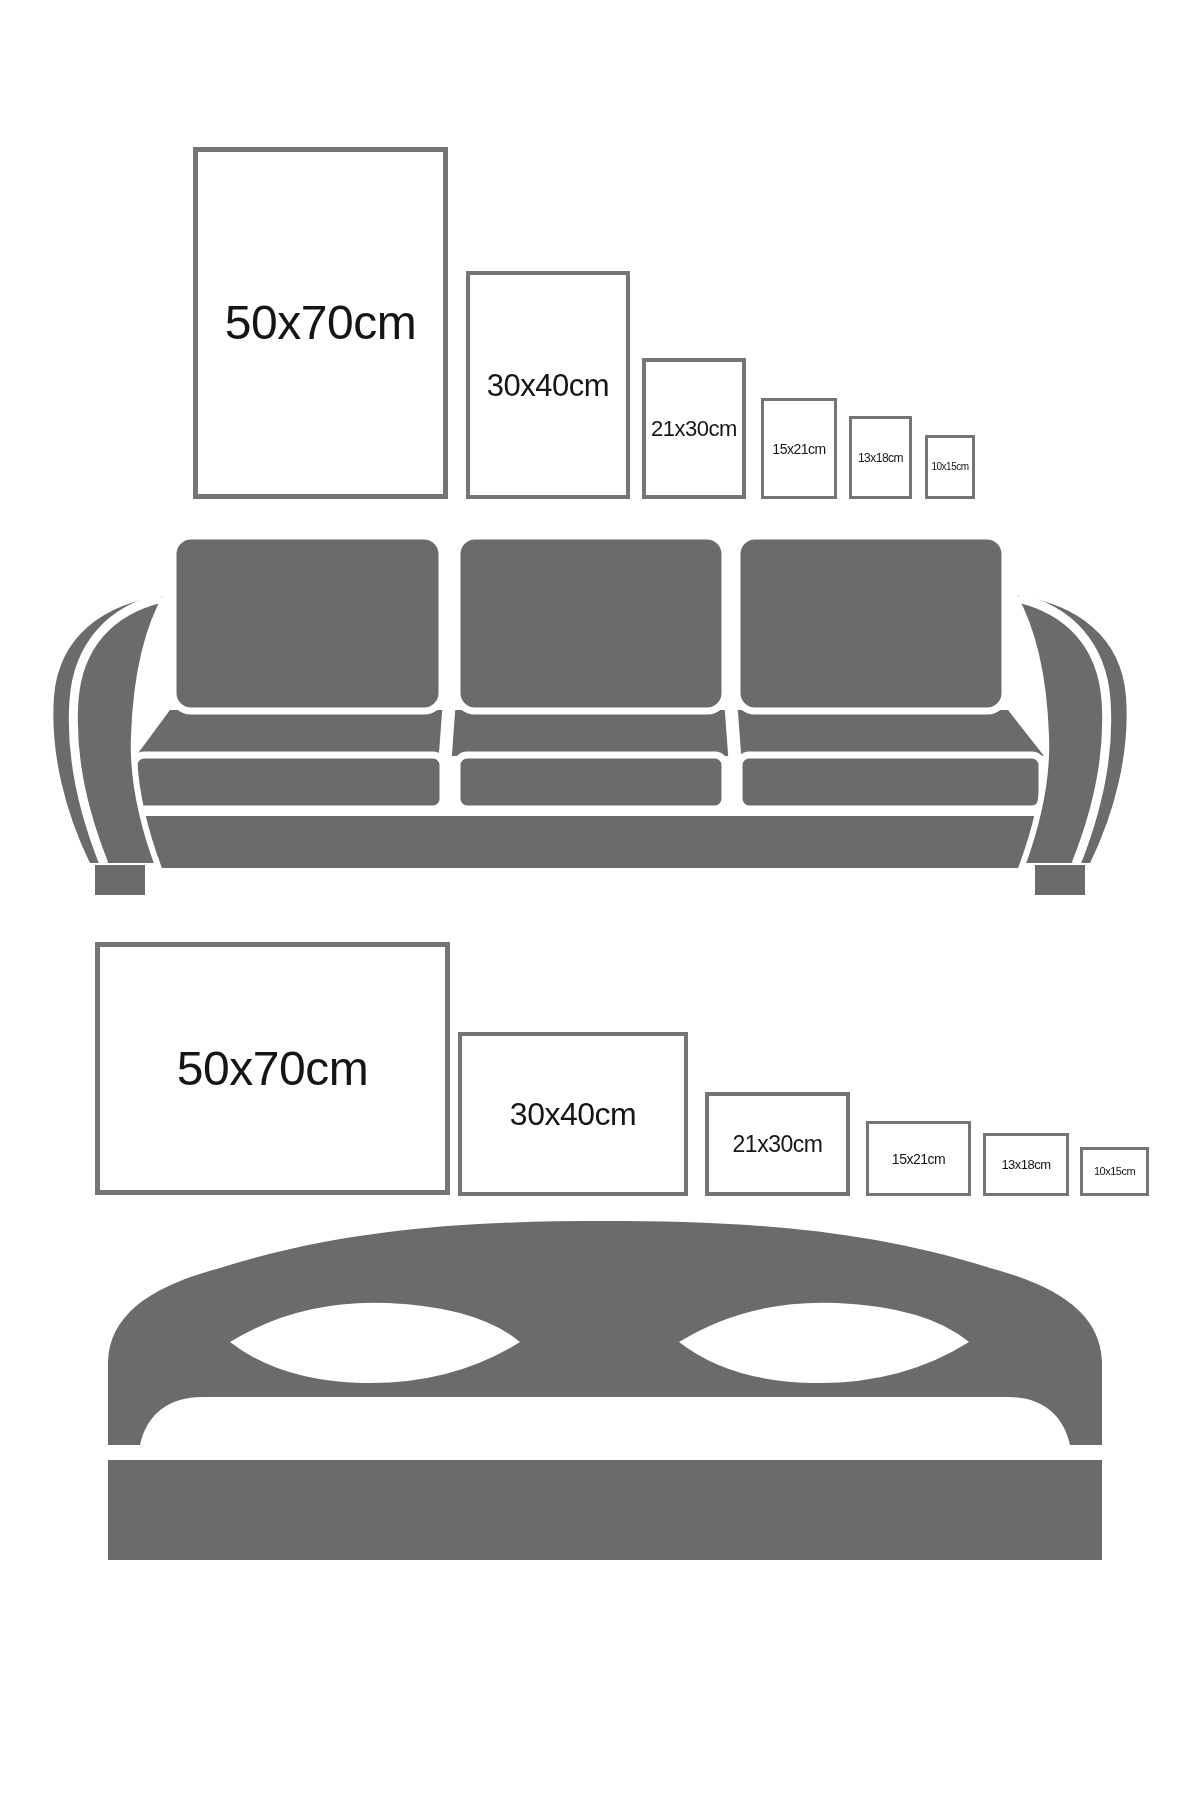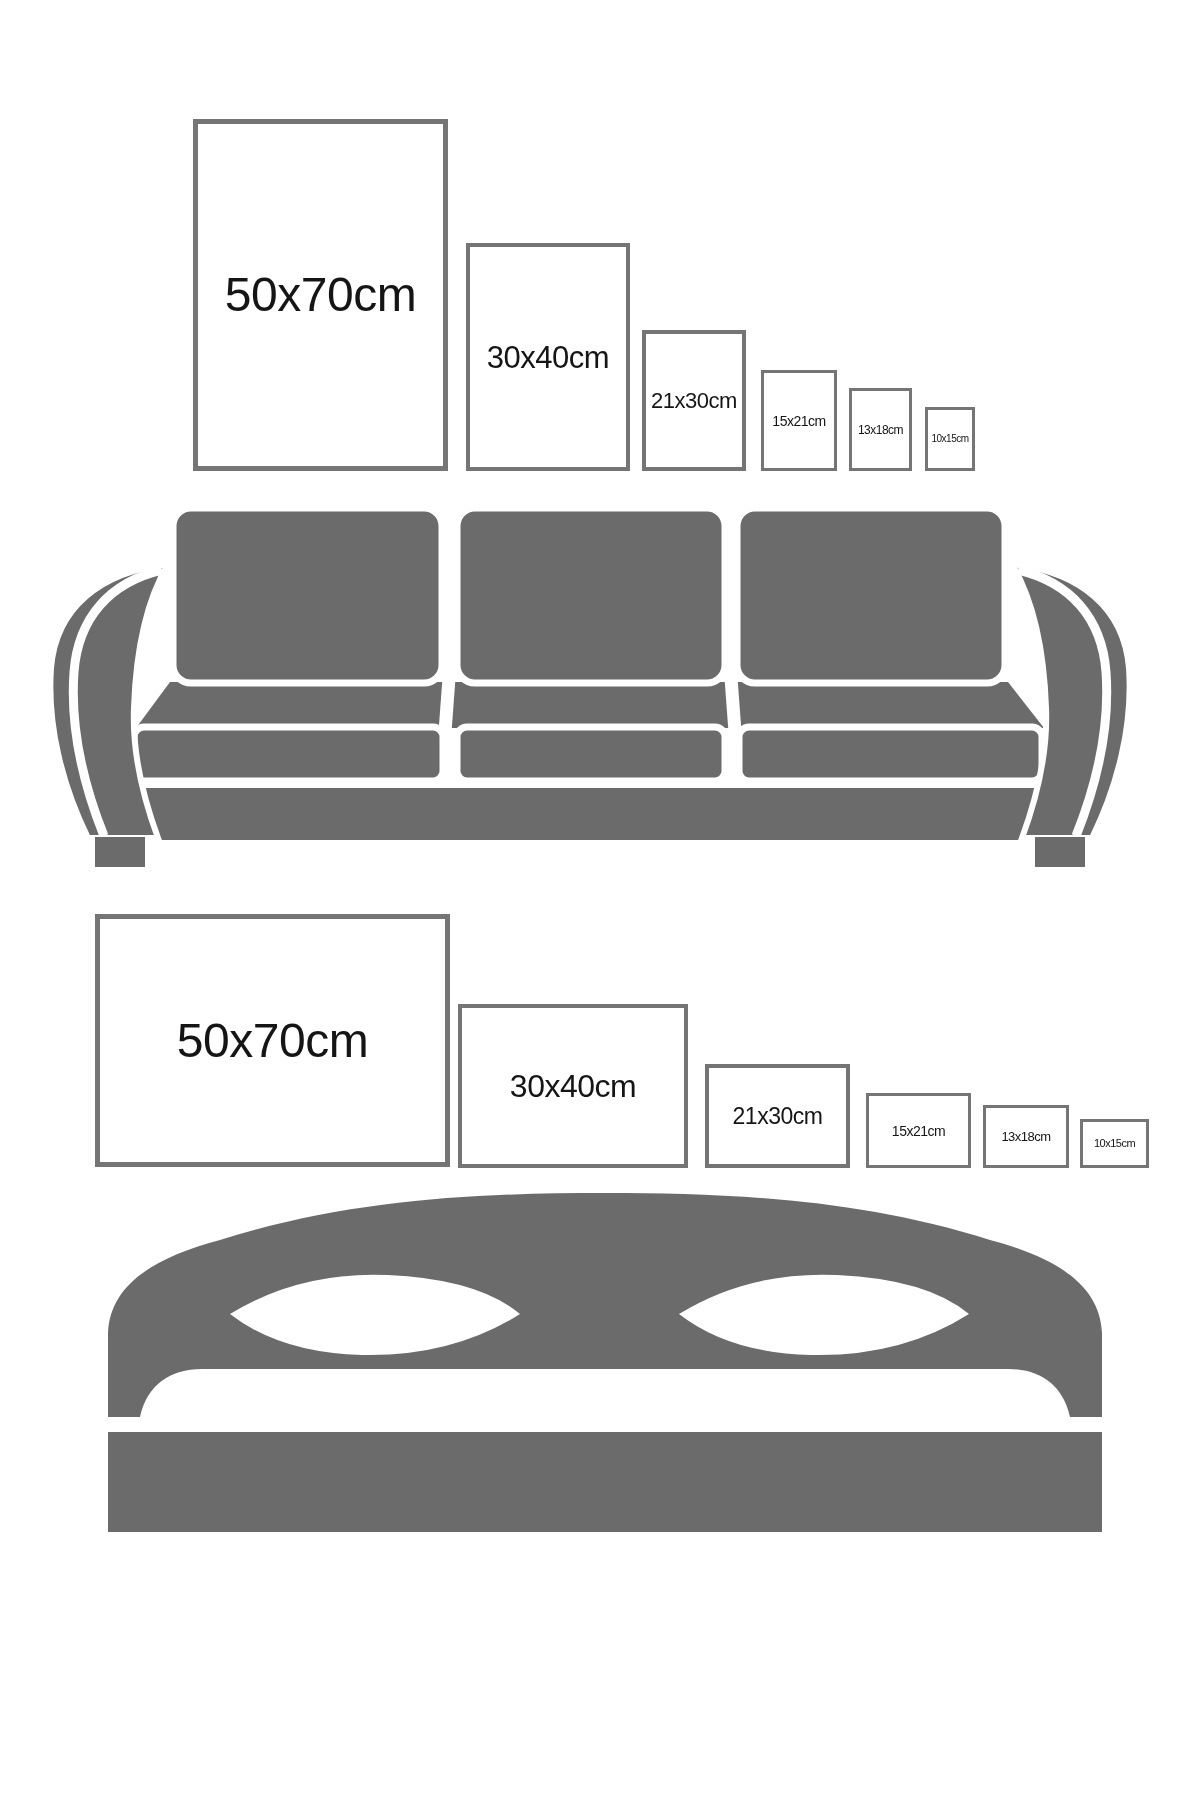--- a/index.html
+++ b/index.html
@@ -4,21 +4,21 @@
 <style>
   :root{
     --furniture:#6b6b6b;
     --frame_border:#757575;
     --text:#151515;
     --background:#ffffff;
   }
   html,body{margin:0;padding:0;background:var(--background);}
   .canvas{
     position:relative;width:1200px;height:1532px;background:var(--background);
-    font-family:"Liberation Sans",sans-serif;color:var(--text);overflow:hidden;
+    font-family:"Liberation Sans",sans-serif;color:var(--text);overflow:hidden;margin-top:28px;
   }
   .frame{
     position:absolute;box-sizing:border-box;background:#fff;
     border:3px solid var(--frame_border);
     display:flex;align-items:center;justify-content:center;
   }
   .frame span{white-space:nowrap;line-height:1;letter-spacing:-0.5px;}
   
   .p0{left:193px;top:119px;width:255px;height:352px;border-width:5px;font-size:48px;}
   .p1{left:466px;top:243px;width:164px;height:228px;border-width:4px;font-size:31px;}

